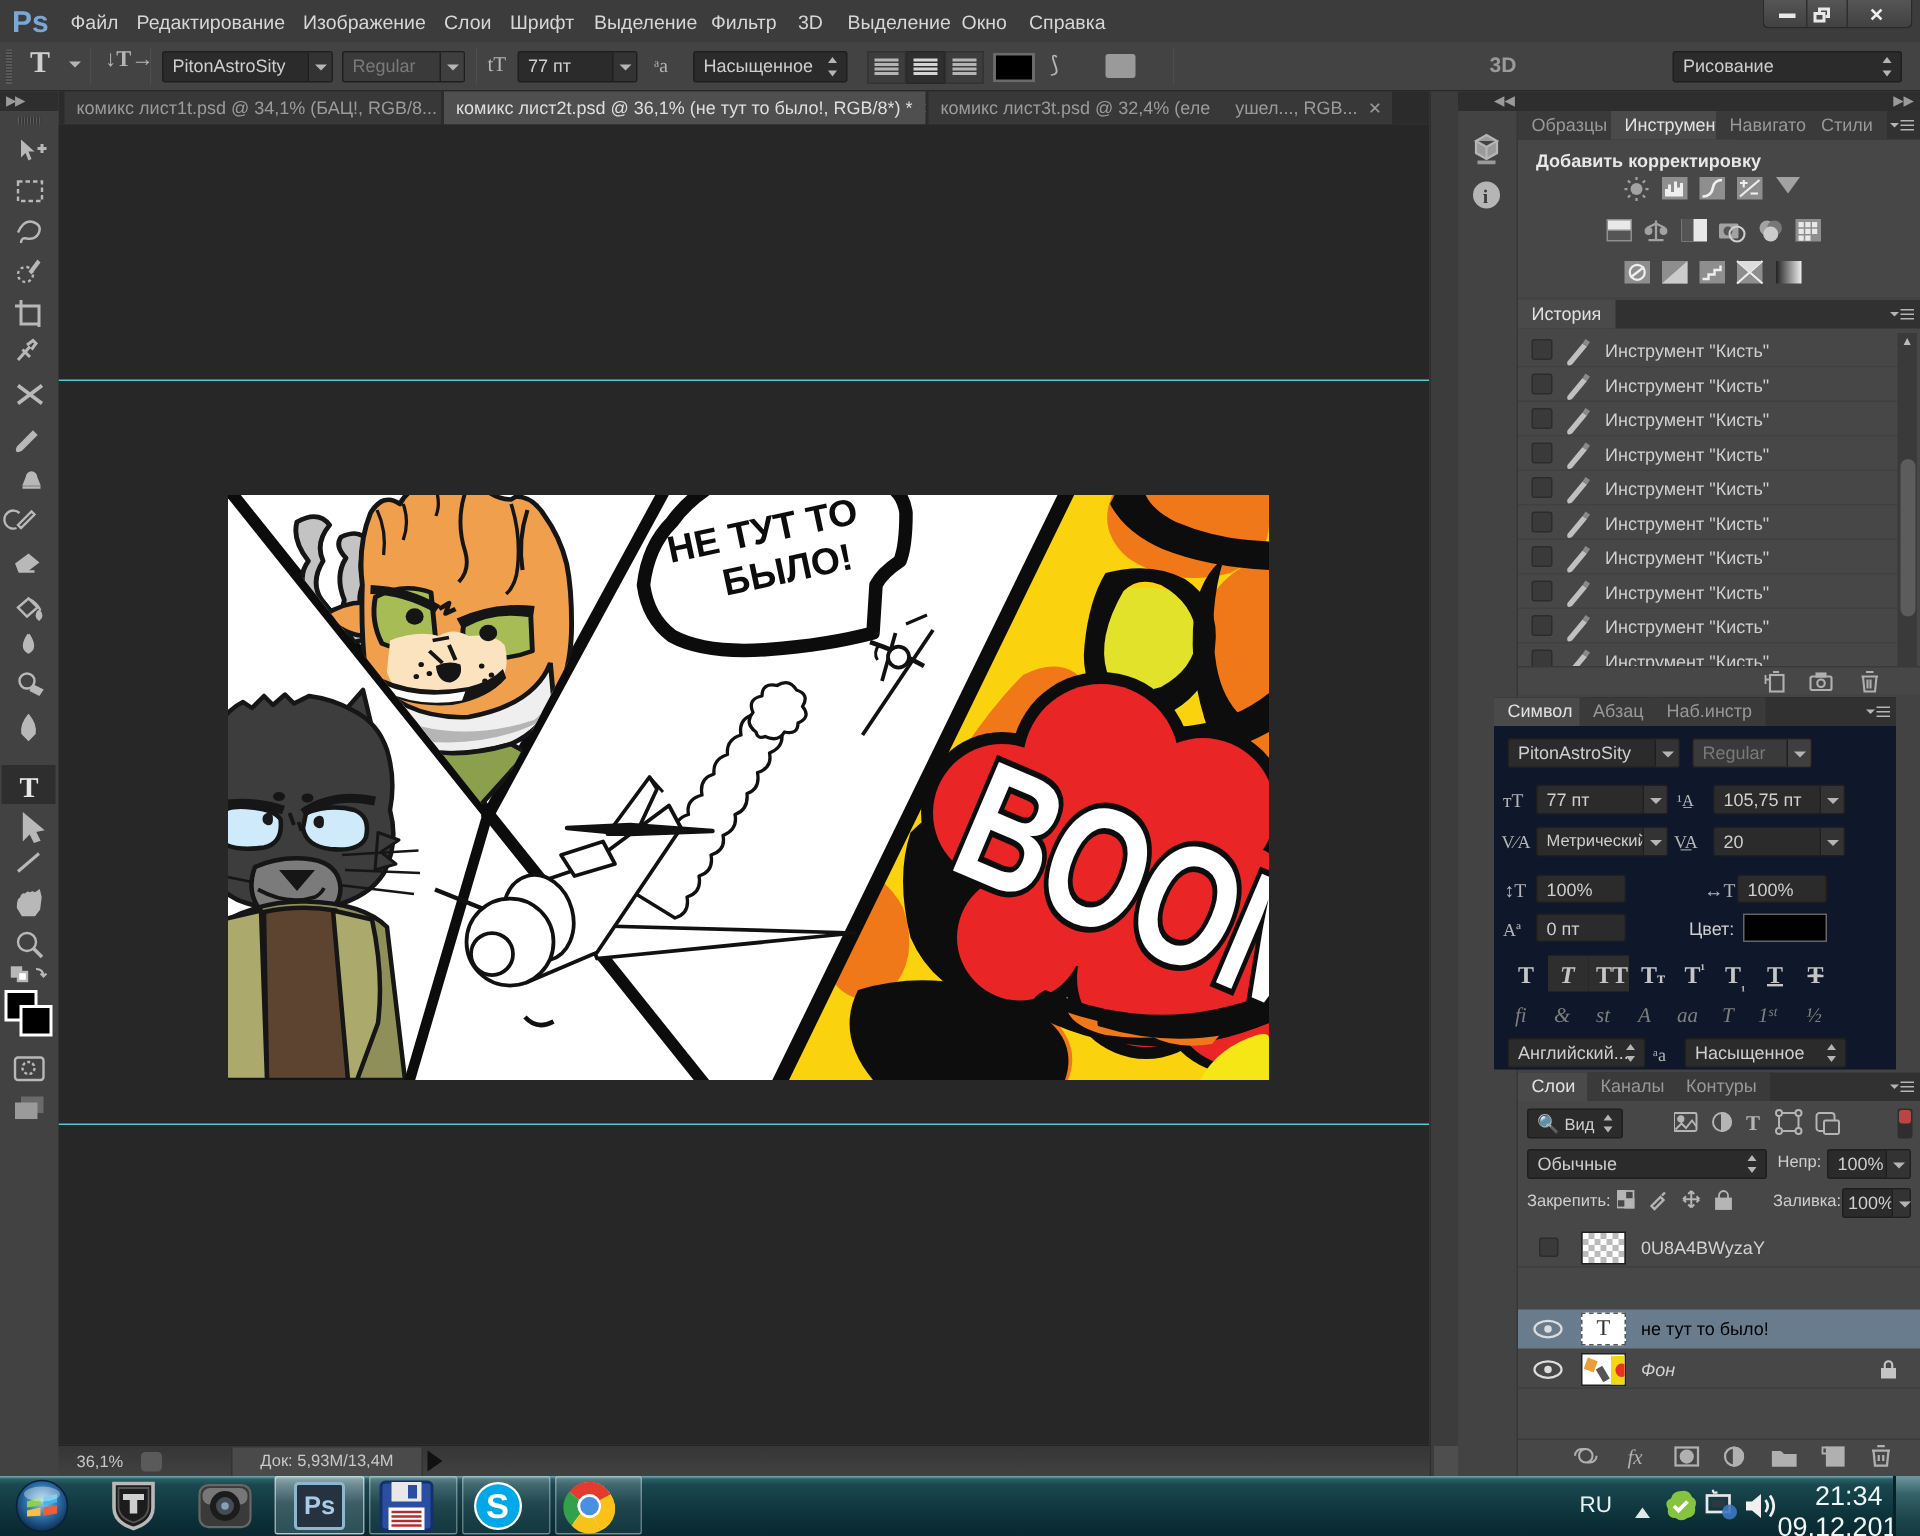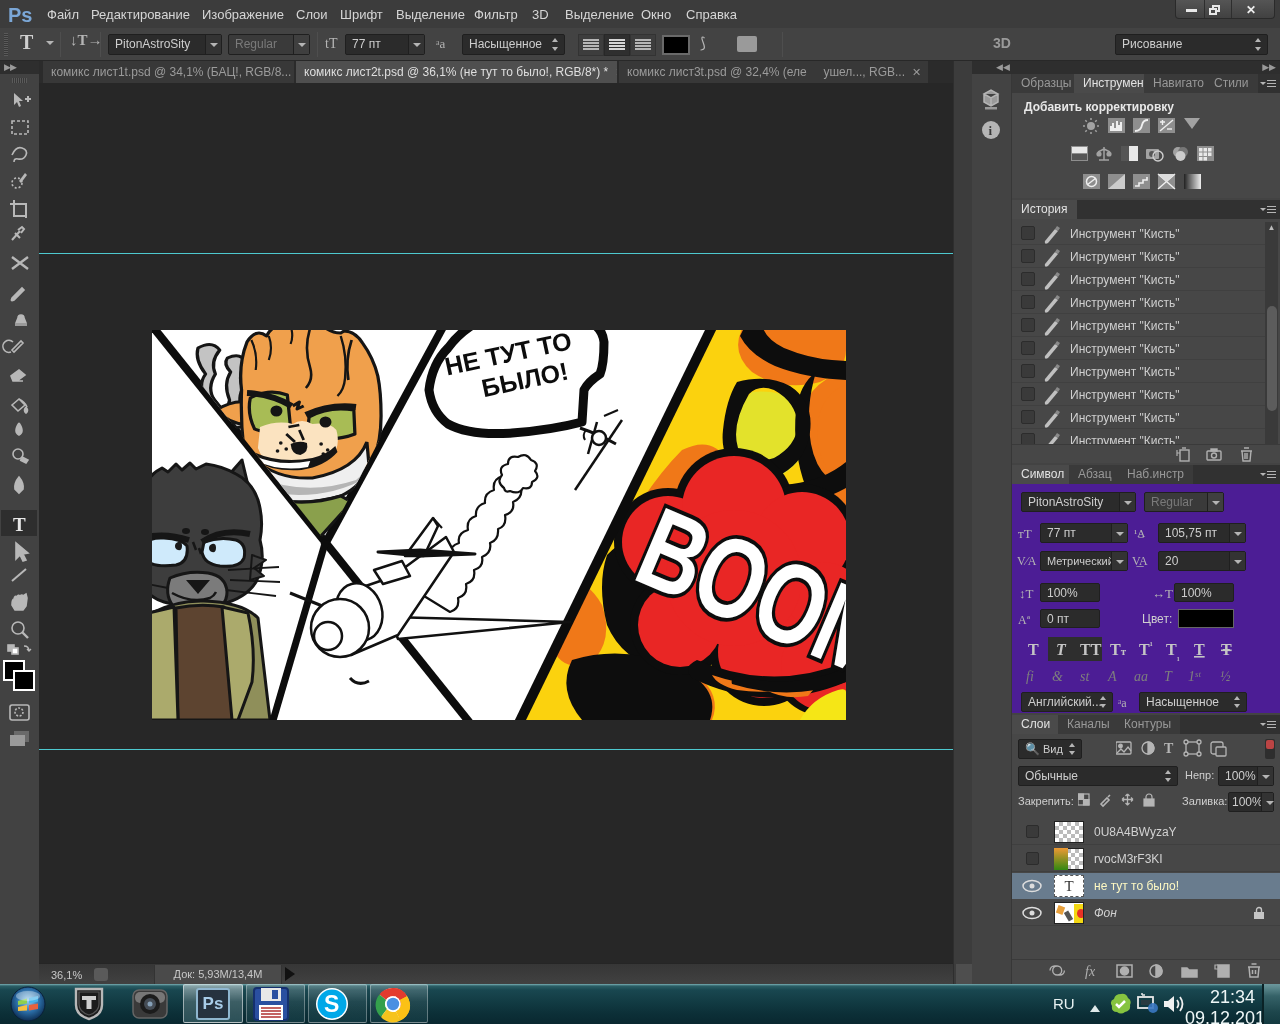--- a/index.html
+++ b/index.html
@@ -659,21 +659,21 @@
               <rect x="4" y="0" width="6" height="2" fill="#b0b0b0"></rect>
             </g>
           <g transform="translate(228,3)">
               <path d="M1,3 h11 M2,3 l1,10 h7 l1,-10 M4,0 h5 M5,5 v6 M7,5 v6"></path>
             </g>
         </g>
       </svg>
     </div>
   </div>
 
-  <div style="position:absolute;left:40px;top:404px;width:268px;height:248px;background:#4c1d95;font-size:12px;color:#cfcfcf">
+  <div style="position:absolute;left:24px;top:404px;width:268px;height:248px;background:#0f172a;font-size:12px;color:#cfcfcf">
     <div class="panelhead" style="top:0;width:268px">
       <div class="ptab active" style="left:0;">Символ</div>
       <div class="ptab" style="left:57px;">Абзац</div>
       <div class="ptab" style="left:106px;">Наб.инстр</div>
       <div class="pmenu"></div>
     </div>
     <div class="field" style="left:9px;top:27px;width:115px;height:20px">PitonAstroSity<span class="dd"></span></div>
     <div class="field" style="left:132px;top:27px;width:80px;height:20px;background:#3a3a3a"><span class="ghost">Regular</span><span class="dd" style="background:#3f3f3f"></span></div>
     <svg width="24" height="20" style="position:absolute;left:5px;top:58px">
         <text x="1" y="15" fill="#b5b5b5" font-size="13" font-family="Liberation Serif">тT</text>
@@ -804,34 +804,27 @@
     </svg>
     <span style="position:absolute;left:170px;top:80px;font-size:11px">Заливка:</span>
     <div class="field" style="left:216px;top:77px;width:46px;height:20px;padding-left:3px">100%<span class="dd" style="width:12px"></span></div>
 
     <div style="position:absolute;left:0;top:104px;width:268px;height:26px;background:#474747;border-bottom:1px solid #3f3f3f">
       <div class="chk" style="left:14px;top:6px;width:13px;height:13px"></div>
       <div style="position:absolute;left:42px;top:2px;width:30px;height:22px;background:
         repeating-conic-gradient(#bbb 0 25%,#fff 0 50%) 0 0/8px 8px;border:1px solid #222"></div>
       <span class="ltext" style="left:82px;top:6px">0U8A4BWyzaY</span>
     </div>
-    <div style="position:absolute;left:0;top:131px;width:268px;height:26px;background:#474747;border-bottom:1px solid #3f3f3f">
-      <div class="chk" style="left:14px;top:6px;width:13px;height:13px"></div>
-      <div style="position:absolute;left:42px;top:2px;width:30px;height:22px;background:
-        repeating-conic-gradient(#bbb 0 25%,#fff 0 50%) 0 0/8px 8px;border:1px solid #222"></div>
-      <div style="position:absolute;left:42px;top:2px;width:14px;height:22px;background:linear-gradient(#e93,#381)"></div>
-      <span class="ltext" style="left:82px;top:6px">rvocM3rF3KI</span>
-    </div>
     <div style="position:absolute;left:0;top:158px;width:268px;height:26px;background:#697c8e">
       <svg width="20" height="14" style="position:absolute;left:10px;top:6px">
           <ellipse cx="10" cy="7" rx="9" ry="5.5" fill="none" stroke="#ddd" stroke-width="1.5"></ellipse>
           <circle cx="10" cy="7" r="2.5" fill="#ddd"></circle>
         </svg>
       <div style="position:absolute;left:42px;top:2px;width:30px;height:22px;background:#fff;border:1px dashed #555;color:#333;font-size:15px;text-align:center;line-height:21px;font-family:'Liberation Serif'">T</div>
-      <span class="ltext" style="left:82px;top:6px;color:#fef9c3">не тут то было!</span>
+      <span class="ltext" style="left:82px;top:6px;color:#000000">не тут то было!</span>
     </div>
     <div style="position:absolute;left:0;top:185px;width:268px;height:26px;background:#474747;border-bottom:1px solid #3f3f3f">
       <svg width="20" height="14" style="position:absolute;left:10px;top:6px">
           <ellipse cx="10" cy="7" rx="9" ry="5.5" fill="none" stroke="#ddd" stroke-width="1.5"></ellipse>
           <circle cx="10" cy="7" r="2.5" fill="#ddd"></circle>
         </svg>
       <div style="position:absolute;left:42px;top:2px;width:30px;height:22px;background:#fff;border:1px solid #222;overflow:hidden">
           <div style="position:absolute;left:2px;top:3px;width:7px;height:8px;background:#e8a03c;transform:rotate(20deg)"></div>
           <div style="position:absolute;left:11px;top:8px;width:5px;height:10px;background:#555;transform:rotate(-30deg)"></div>
           <div style="position:absolute;left:19px;top:1px;width:10px;height:20px;background:#f3d713"></div>

